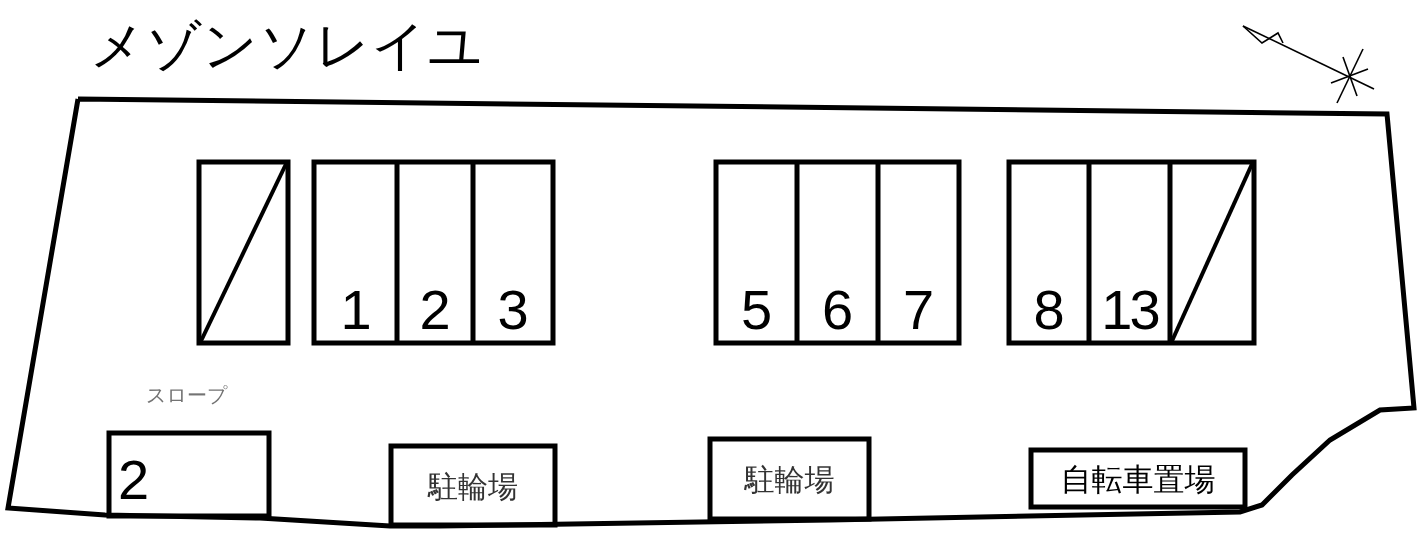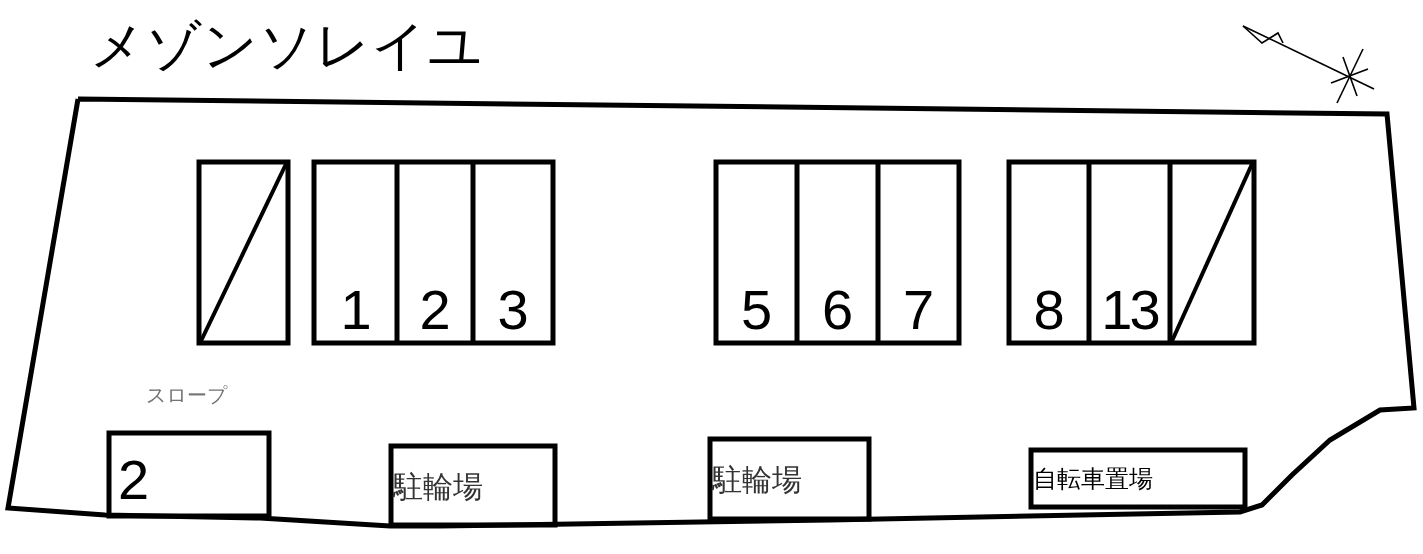--- a/index.html
+++ b/index.html
@@ -4,22 +4,22 @@
   <style>
     html, body { margin: 0; padding: 0; background: #ffffff; }
     body { width: 1423px; height: 554px; position: relative; overflow: hidden;
            font-family: "DejaVu Sans", "Liberation Sans", sans-serif; }
     svg.map { position: absolute; left: 0; top: 0; width: 1423px; height: 554px; }
     .title { position: absolute; left: 90px; top: 8px; font-size: 54px; line-height: 76px;
              color: #000; letter-spacing: 1px; }
     .num { position: absolute; font-family: "Liberation Sans", sans-serif; font-size: 56px;
            line-height: 56px; color: #000; text-align: center; }
     .note { position: absolute; font-size: 20px; color: #737373; }
-    .facility-label { position: absolute; font-size: 30px; color: #333; line-height: 34px; }
-    .facility-label.bold { color: #000; font-size: 24px; }
+    .facility-label { position: absolute; font-size: 30px; color: #333; text-align: center; line-height: 34px; }
+    .facility-label.bold { color: #000; font-size: 31px; }
   </style>
 </head>
 <body>
 
 <svg class="map" viewBox="0 0 1423 554" xmlns="http://www.w3.org/2000/svg">
 
   <polyline points="78,99 1387,114 1414,408 1380,410 1330,440 1292,475 1262,505 1240,512 830,520 440,526 390,526 260,518 105,515 8,508 78,99" fill="none" stroke="#000" stroke-width="5" stroke-linejoin="miter"></polyline>
 
   <g stroke="#000" stroke-width="1.6" fill="none">
     <polyline points="1243,26 1262,43 1278,33 1283,43"></polyline>

